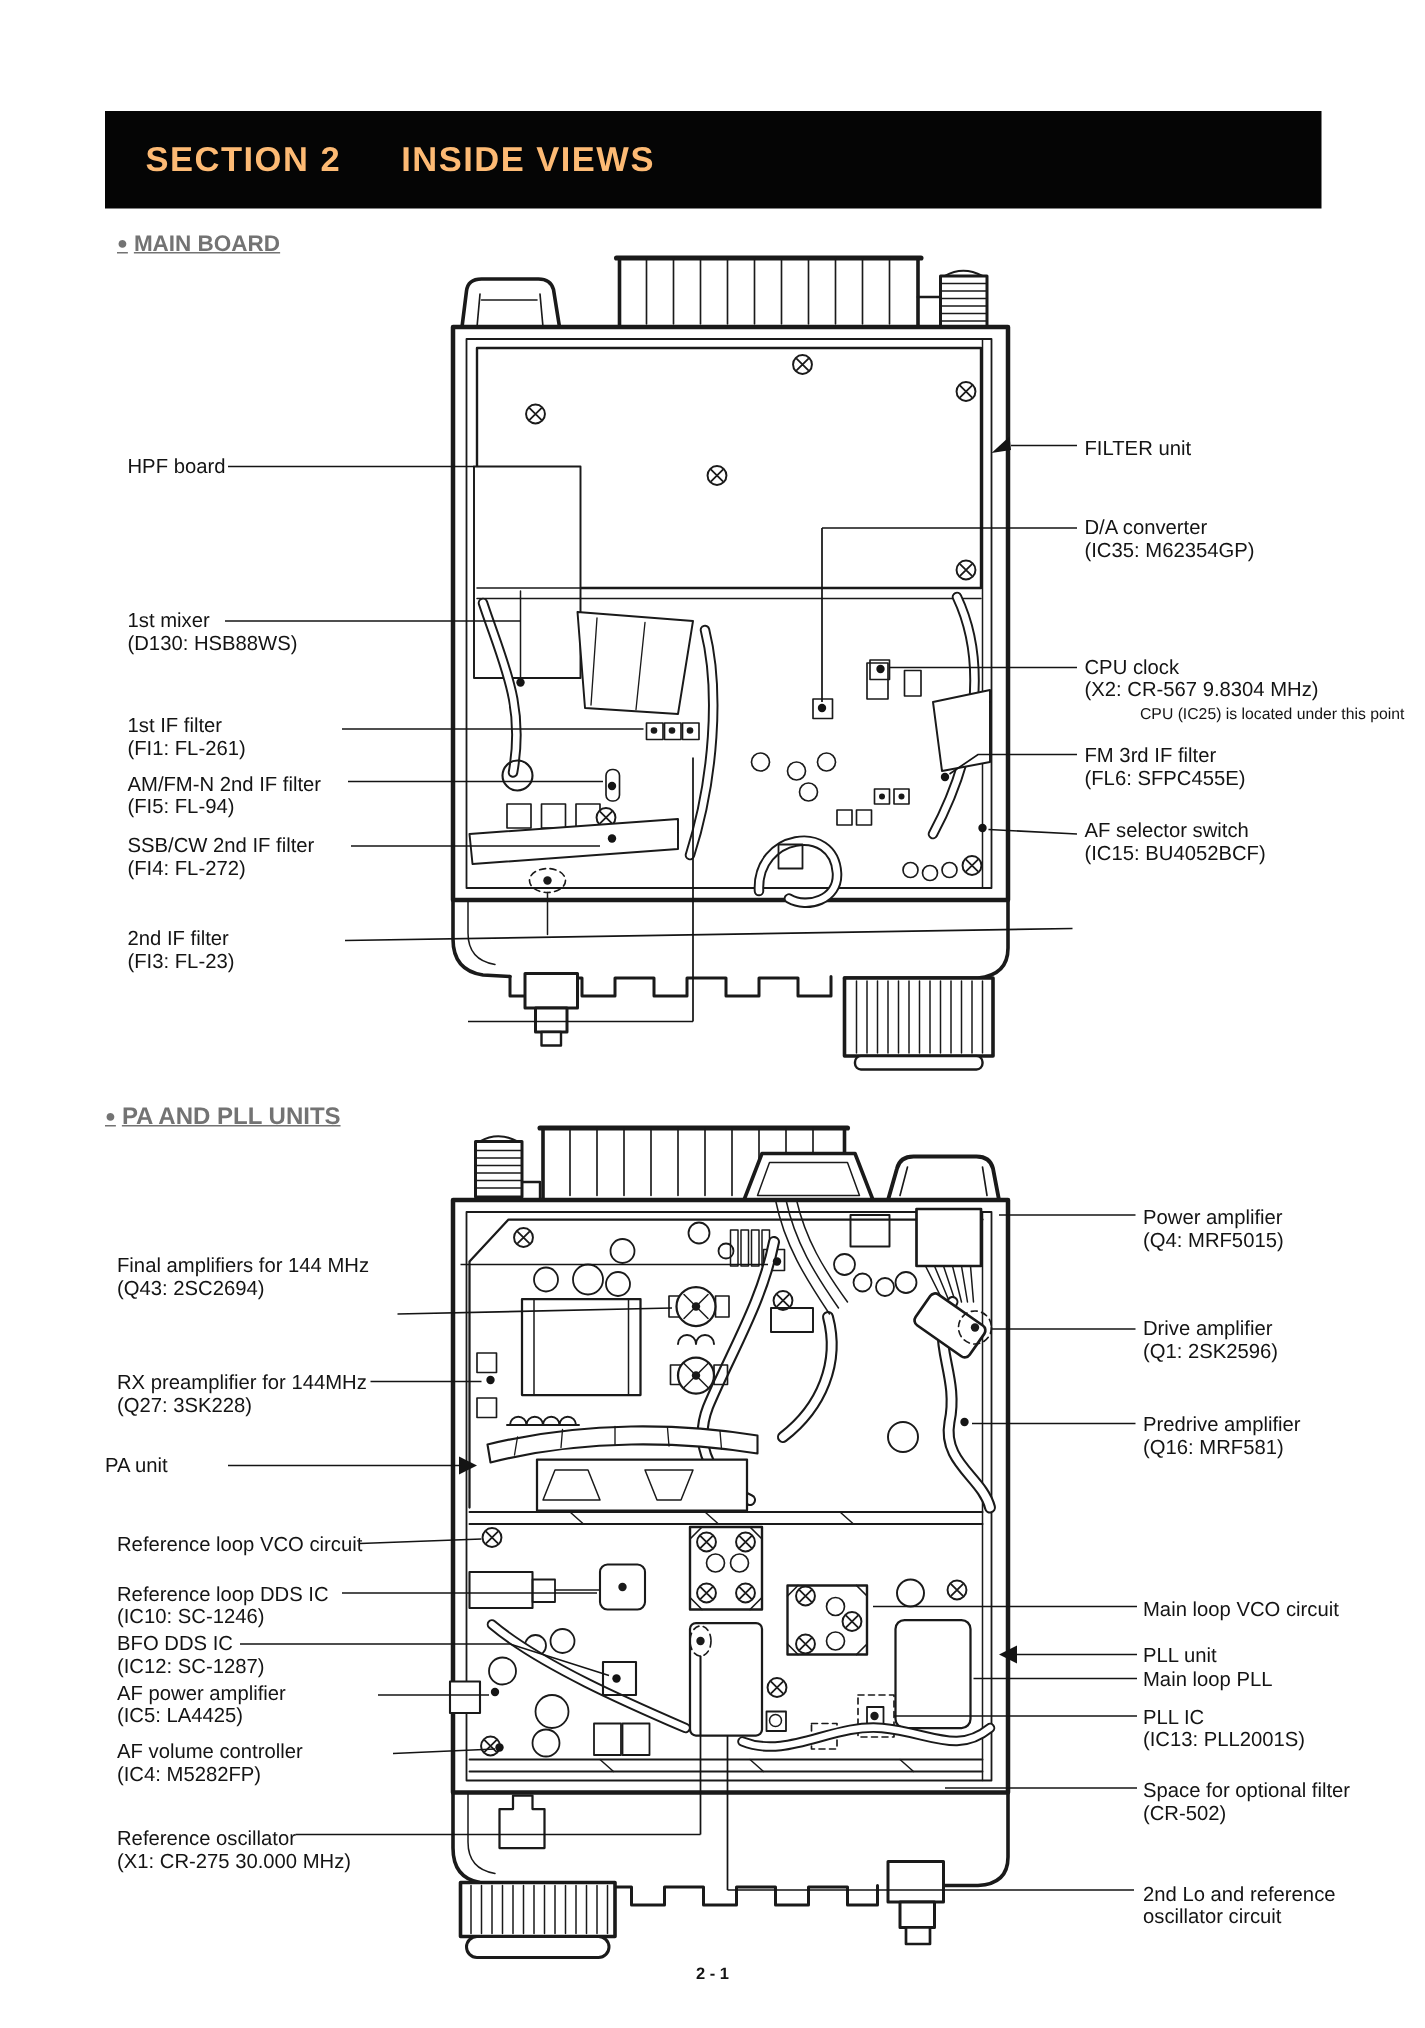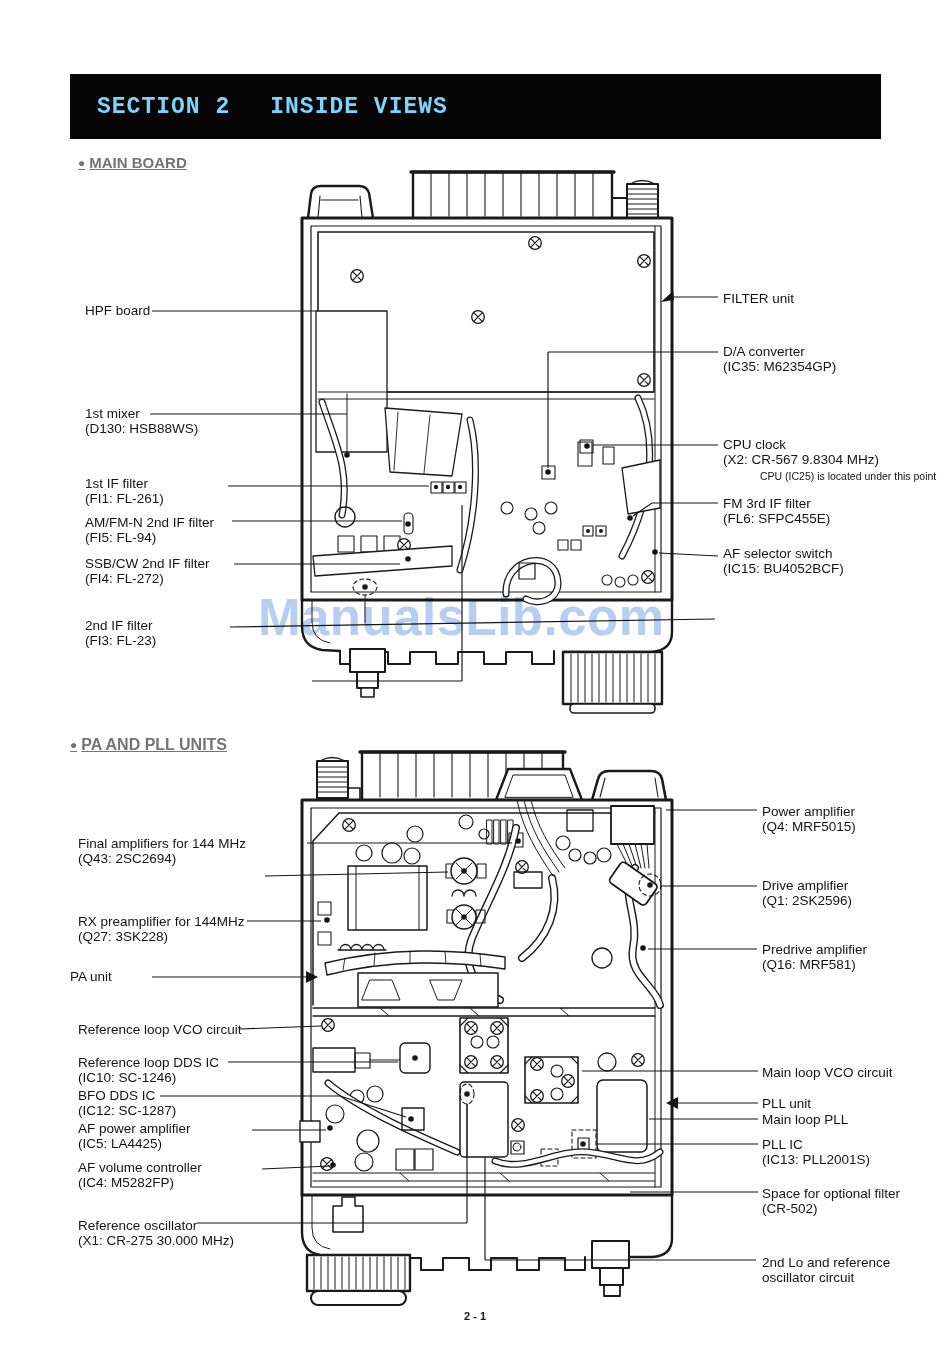--- a/index.html
+++ b/index.html
@@ -1,20 +1,20 @@
 <!DOCTYPE html>
 <html><head>
 <meta charset="utf-8">
 <style>
   html,body{margin:0;padding:0;background:#e8e8e8;}
   #page{position:relative;width:950px;height:1352px;background:#ffffff;overflow:hidden;
         font-family:"Liberation Sans","DejaVu Sans",sans-serif;color:#141414;}
   #header-bar{position:absolute;left:70px;top:74px;width:811px;height:65px;background:#050505;
         display:flex;align-items:center;padding-left:27px;box-sizing:border-box;}
-  #header-bar .ht{color:#7dd3fc;font-weight:bold;font-size:23px;letter-spacing:1px;white-space:nowrap;font-family:Liberation Mono, monospace;}
+  #header-bar .ht{color:#fdba74;font-weight:bold;font-size:23px;letter-spacing:1px;white-space:nowrap;}
   #header-bar .ht.second{margin-left:40px;}
   .sec-head{position:absolute;font-weight:bold;white-space:nowrap;color:#737373;text-decoration:underline;}
   .sec-head .blt{font-size:12px;vertical-align:1px;margin-right:4px;}
   #main-board-head{left:78px;top:154px;font-size:15px;}
   #pa-pll-head{left:70px;top:736px;font-size:16px;}
   .lbl{position:absolute;font-size:13.5px;line-height:15px;white-space:nowrap;color:#141414;}
   .lbl .note{font-size:10.5px;margin-top:2px;margin-left:37px;}
   .paren-row{display:flex;align-items:center;}
   .bigp{font-size:30px;font-weight:300;line-height:30px;padding:0 2px;}
   #watermark{position:absolute;left:258px;top:588px;font-size:51px;font-weight:bold;letter-spacing:0.5px;
@@ -467,15 +467,14 @@
   </div>
   <div class="lbl" style="left:762px;top:1186px">
     <div>Space for optional filter</div>
       <div>(CR-502)</div>
   </div>
   <div class="lbl" style="left:762px;top:1255px">
     <div>2nd Lo and reference</div>
       <div>oscillator circuit</div>
   </div>
 
-  <div id="watermark">ManualsLib.com</div>
   <div id="footer">2 - 1</div>
 </div>
 
 </body></html>

